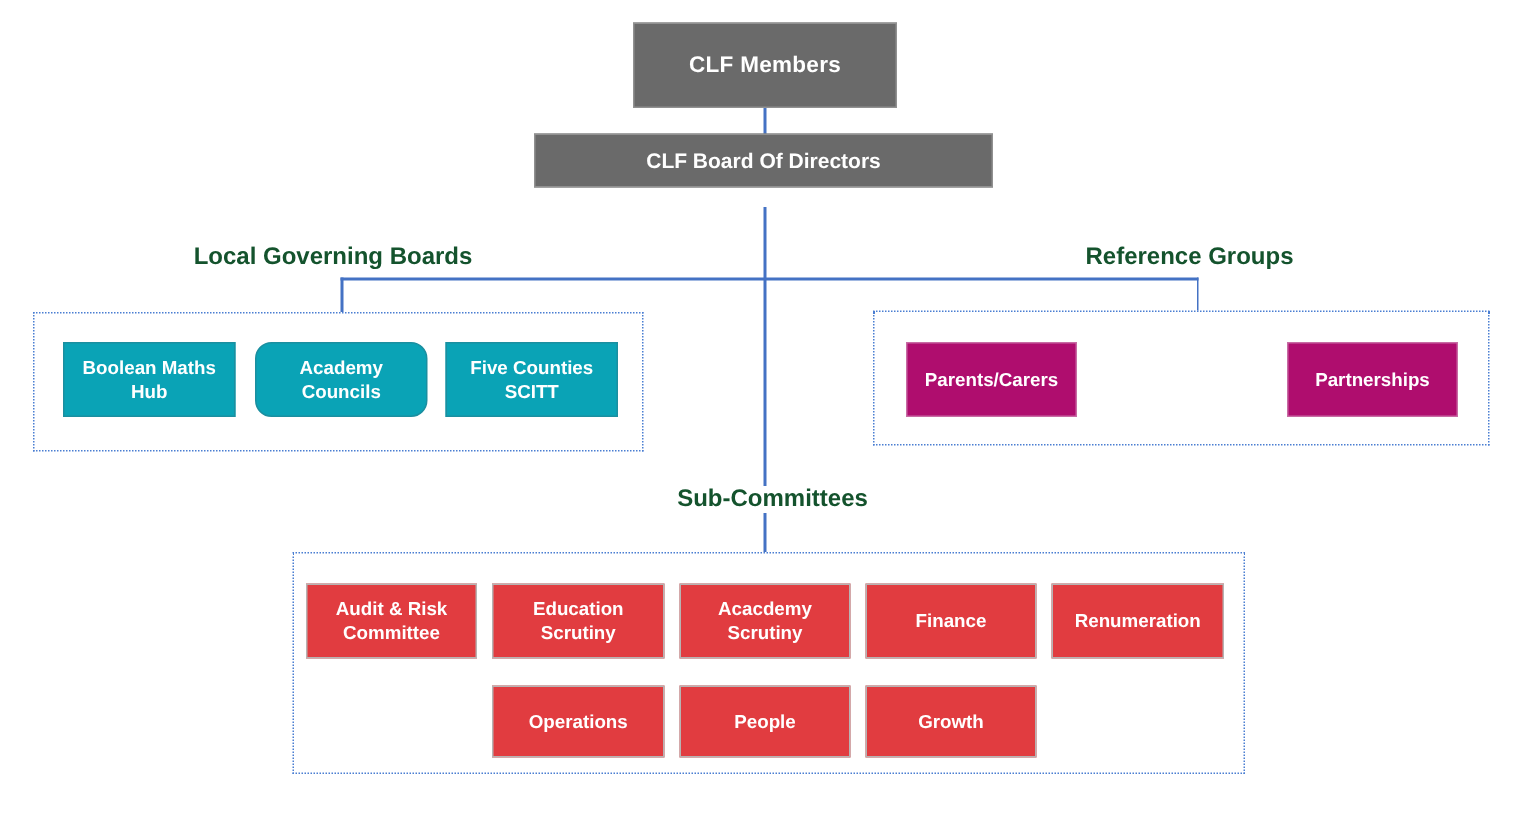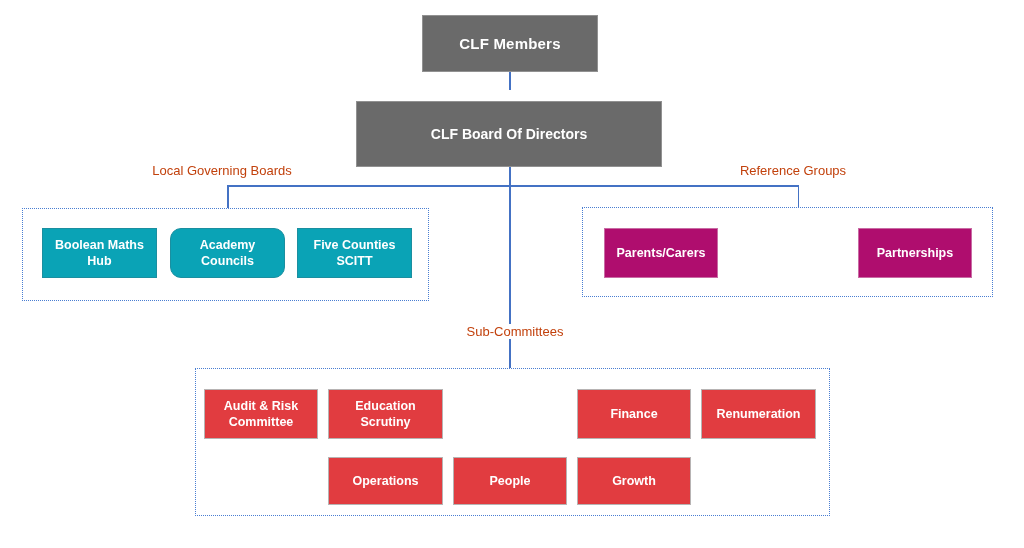--- a/index.html
+++ b/index.html
@@ -55,23 +55,23 @@
   .group-container {
     position: absolute;
     border: 1.5px dotted #4a7ed2;
     background: transparent;
     z-index: 0;
   }
 
   .section-label {
     position: absolute;
     transform: translateX(-50%);
-    color: #c2410c;
-    font-weight: 400;
-    font-size: 13px;
+    color: #14532d;
+    font-weight: 700;
+    font-size: 16px;
     white-space: nowrap;
     z-index: 3;
   }
   .section-label.on-line { background: #ffffff; padding: 0 5px; }
 
   .connector {
     position: absolute;
     background: #4472c4;
     z-index: 1;
   }
@@ -85,21 +85,21 @@
 
   <div class="connector v" style="left:509px; top:72px; height:18px;"></div>
   <div class="connector v" style="left:509px; top:138px; height:230px;"></div>
   <div class="connector h" style="left:227px; top:185px; width:572px;"></div>
   <div class="connector v" style="left:227px; top:185px; height:23px;"></div>
   <div class="connector v" style="left:797.5px; top:185px; height:22px;"></div>
 
   <div class="node node-exec members" style="left:422px; top:15px; width:176px; height:57px;">
     <span>CLF Members</span>
   </div>
-  <div class="node node-exec" style="left:356px; top:89px; width:306px; height:66px;margin-top:12px;">
+  <div class="node node-exec" style="left:356px; top:89px; width:306px; height:36px;">
     <span>CLF Board Of Directors</span>
   </div>
 
   <div class="section-label" style="left:222px; top:163px;">Local Governing Boards</div>
   <div class="section-label" style="left:793px; top:163px;">Reference Groups</div>
   <div class="section-label on-line" style="left:515px; top:324px;">Sub-Committees</div>
 
   <div class="group-container" style="left:22px; top:208px; width:407px; height:93px;"></div>
   <div class="node node-teal" style="left:42px; top:228px; width:115px; height:50px;">
     <span>Boolean Maths Hub</span>
@@ -120,20 +120,23 @@
   </div>
 
   <div class="group-container" style="left:195px; top:368px; width:635px; height:148px;"></div>
 
   <div class="node node-red" style="left:328px; top:389px; width:115px; height:50px;">
     <span>Education Scrutiny</span>
   </div>
   <div class="node node-red" style="left:204px; top:389px; width:114px; height:50px;">
     <span>Audit &amp; Risk Committee</span>
   </div>
+  <div class="node node-red" style="left:453px; top:389px; width:114px; height:50px;">
+    <span>Acacdemy Scrutiny</span>
+  </div>
   <div class="node node-red" style="left:577px; top:389px; width:114px; height:50px;">
     <span>Finance</span>
   </div>
   <div class="node node-red" style="left:701px; top:389px; width:115px; height:50px;">
     <span>Renumeration</span>
   </div>
 
   <div class="node node-red" style="left:328px; top:457px; width:115px; height:48px;">
     <span>Operations</span>
   </div>

